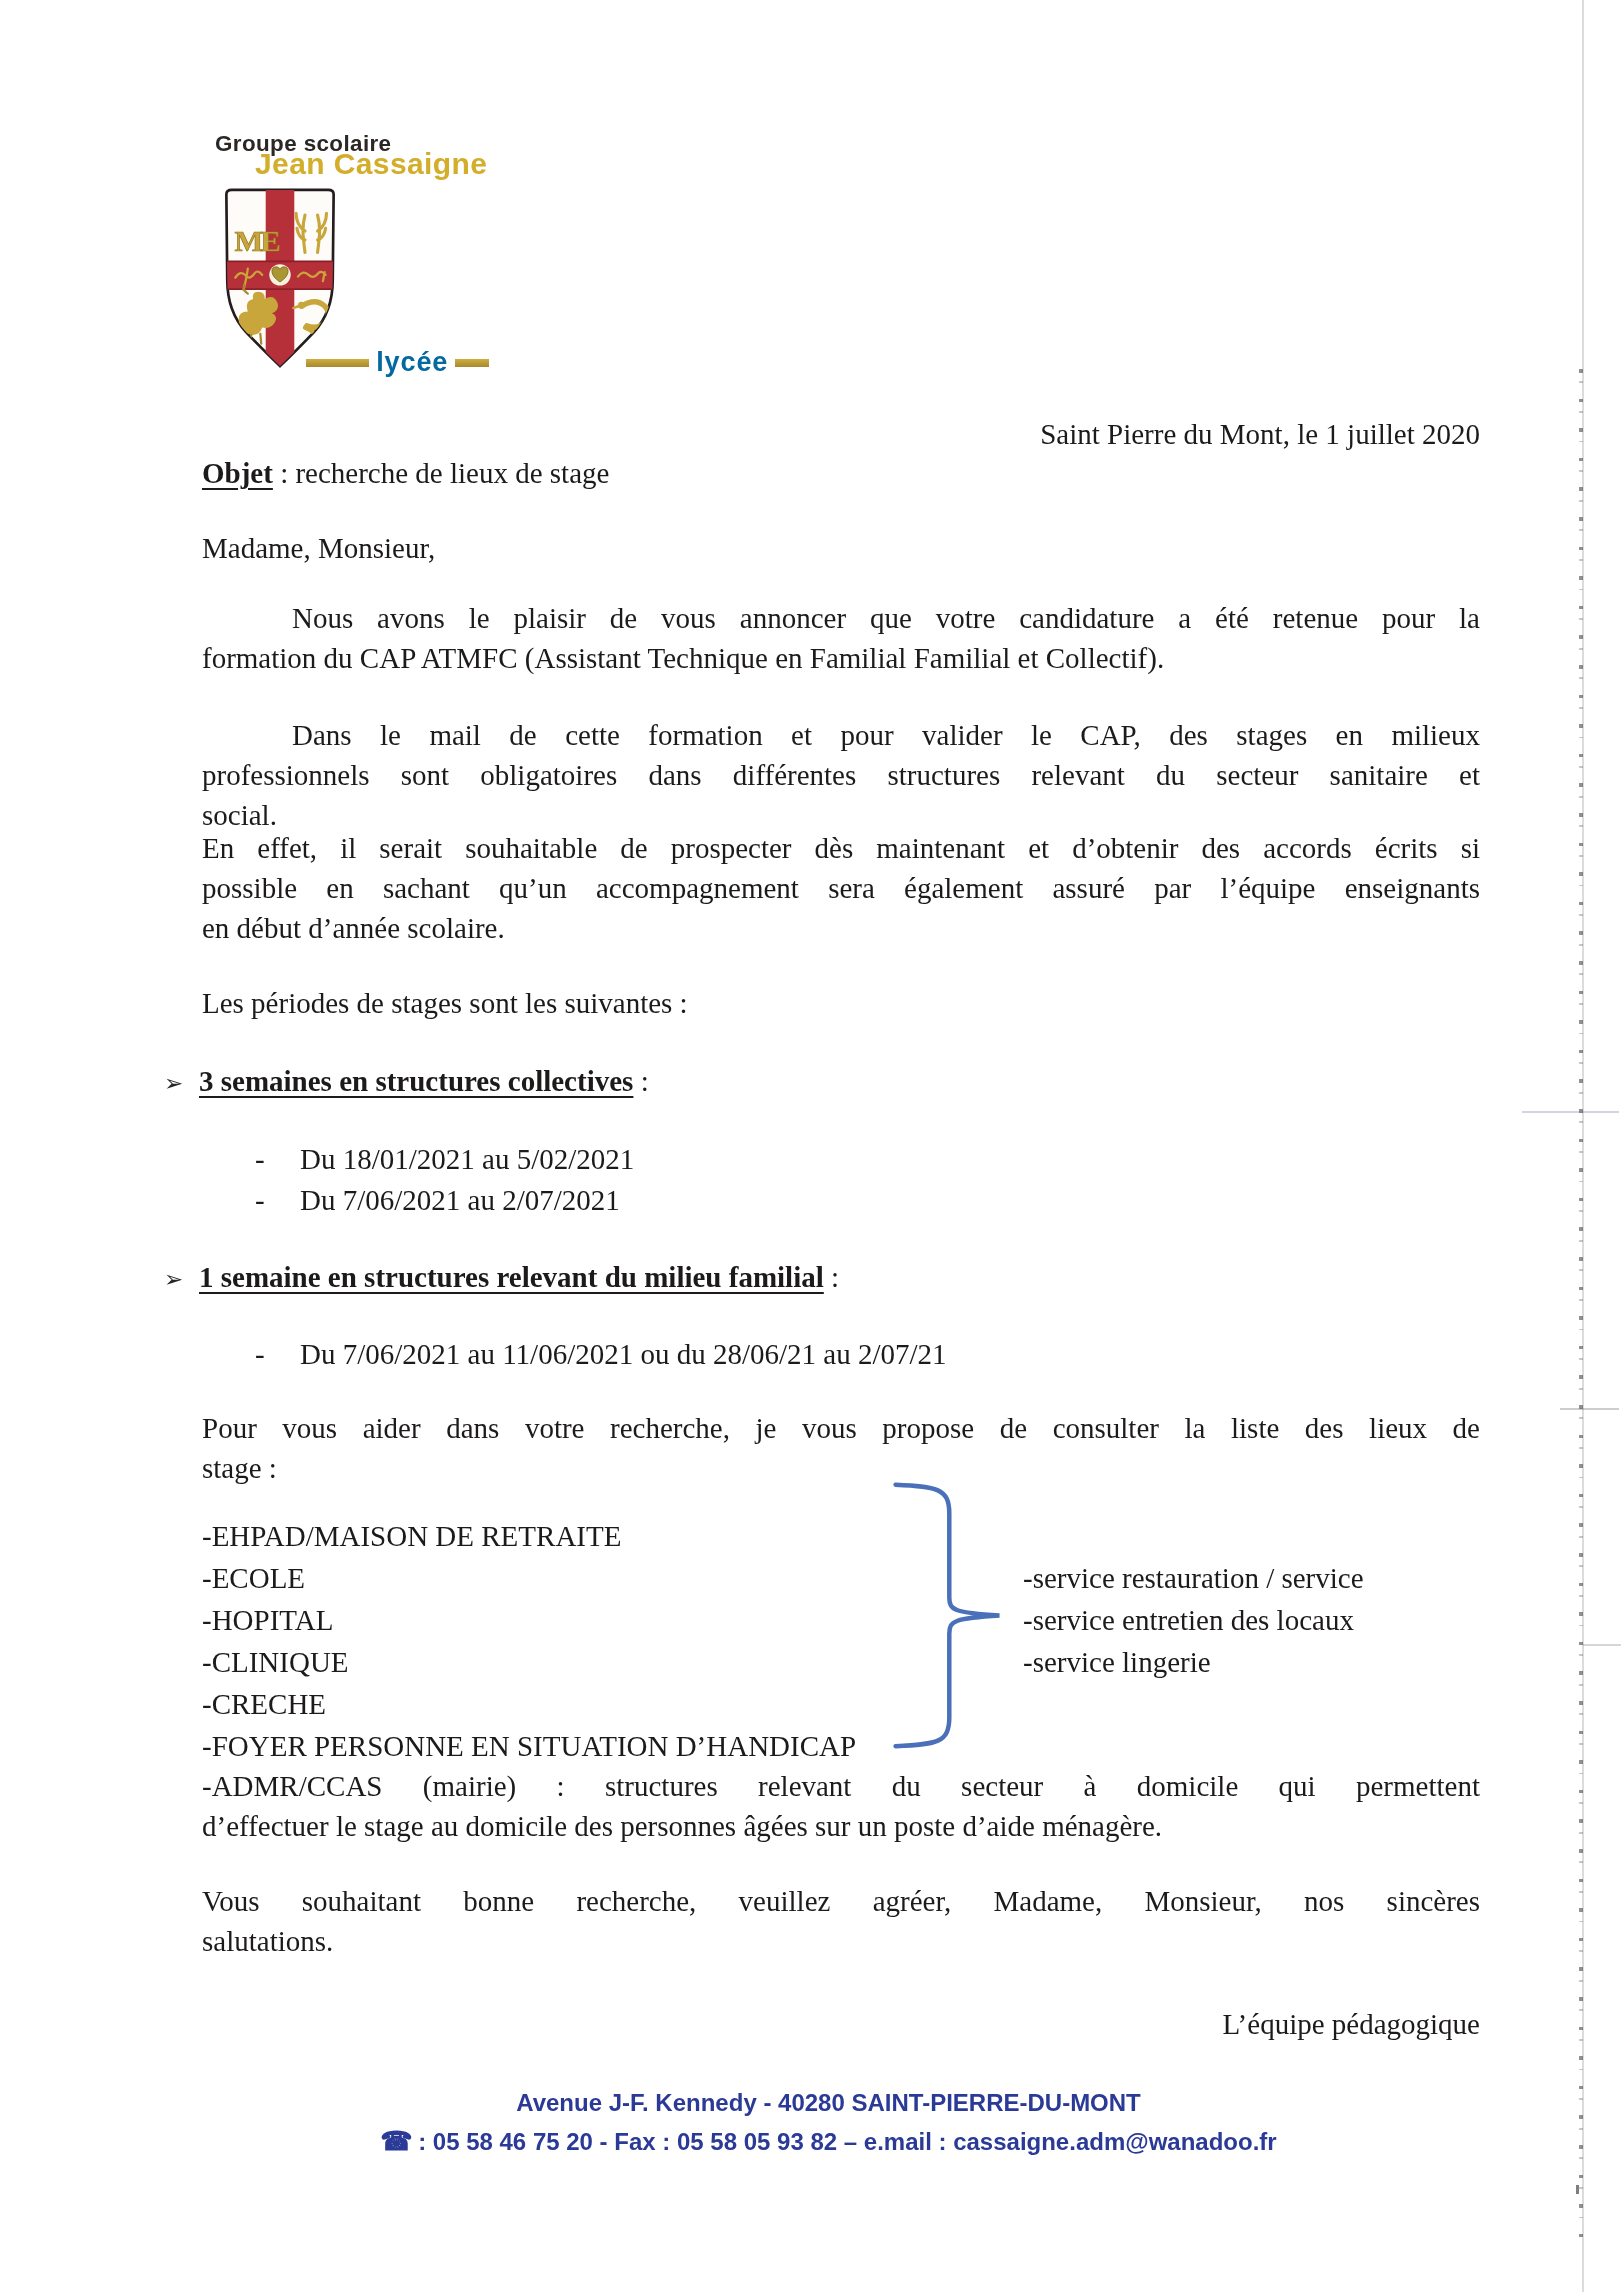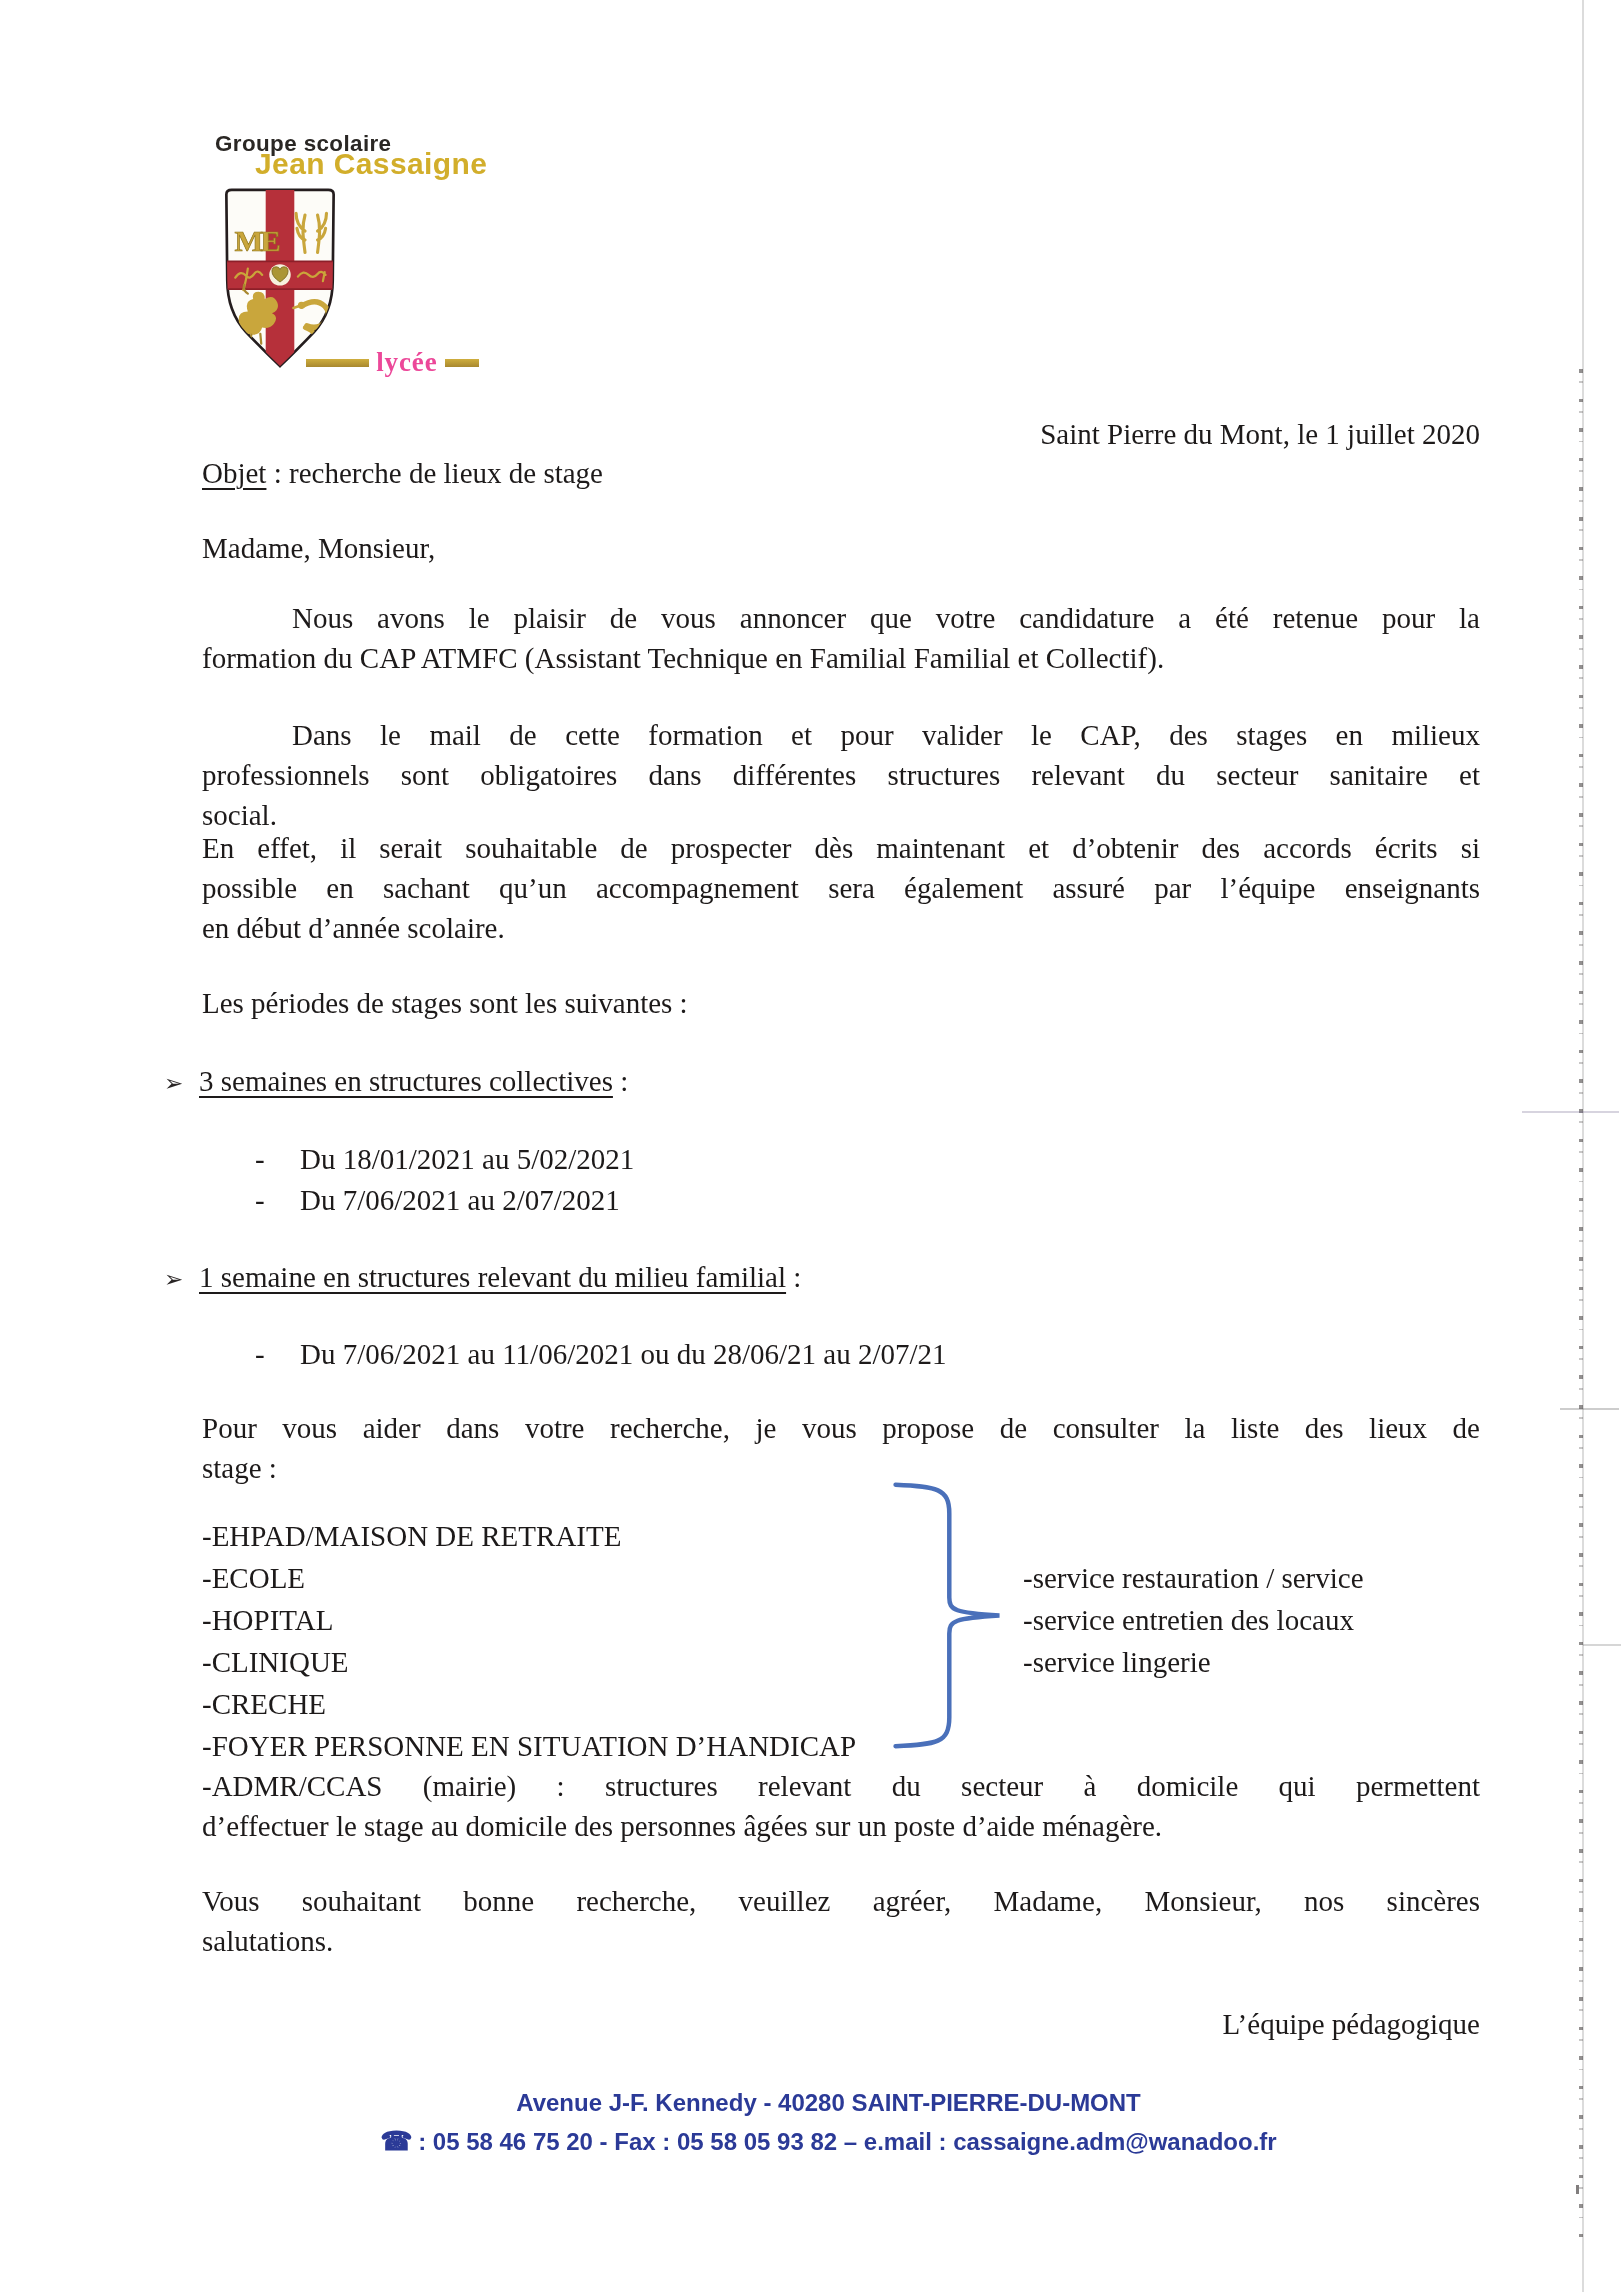--- a/index.html
+++ b/index.html
@@ -2,21 +2,21 @@
 <html style="font-size:14.3px"><head>
 <meta charset="utf-8">
 <style>
   html,body{margin:0;padding:0;background:#9a9a9a;}
   .page{position:relative;width:1621px;height:2293px;background:#ffffff;
         font-family:"Liberation Serif",serif;color:#1d1a1a;overflow:hidden;}
   .block{position:absolute;left:202px;width:1278px;font-size:29px;line-height:40px;}
   .jline{text-align:justify;text-align-last:justify;}
   .pline{text-align:left;}
   .indent{padding-left:90px;}
-  .u{text-decoration:underline;text-decoration-thickness:1.8px;text-underline-offset:5.4px;}
+  .u{text-decoration:underline;text-decoration-thickness:1.8px;text-underline-offset:5.4px;font-weight:bold;}
   .dateline{text-align:right;padding-right:32px;}
   .bullet{left:164px;width:1316px;}
   .arrow{display:inline-block;width:35px;font-size:23px;color:#2a2626;}
   .dashrow{left:255px;width:1075px;display:flex;}
   .dashcell{display:inline-block;width:45px;}
   .listblock div{line-height:42px;}
   .services{left:1023px;width:502px;}
   .sig{text-align:right;padding-right:56px;}
   .footer{position:absolute;left:18px;top:2083px;width:1621px;text-align:center;
           font-family:"Liberation Sans",sans-serif;font-weight:bold;font-size:24px;
@@ -25,22 +25,22 @@
   
   .logo-line1{position:absolute;left:215px;top:131px;font-family:"Liberation Sans",sans-serif;
               font-weight:bold;font-size:22.4px;letter-spacing:0.4px;color:#2a2724;z-index:3;}
   .logo-line2{position:absolute;left:222px;top:147px;font-family:"Liberation Sans",sans-serif;
               font-weight:bold;font-size:30px;letter-spacing:0.4px;color:#d2ae2b;z-index:2;margin-left:33px;}
   .crest{position:absolute;left:221px;top:186px;}
   .banner{position:absolute;left:306px;top:347px;display:flex;align-items:center;}
   .bar{display:inline-block;height:8px;background:linear-gradient(#cfae3e,#a8882f);}
   .bar-l{width:63px;}
   .bar-r{width:34px;margin-left:7.2px;}
-  .lycee{font-family:Liberation Serif, serif;font-weight:bold;font-size:27px;
-         color:#ec4899;margin-left:7.2px;letter-spacing:0.9px;}
+  .lycee{font-family:Liberation Sans, sans-serif;font-weight:bold;font-size:27px;
+         color:#0369a1;margin-left:7.2px;letter-spacing:0.9px;}
   .brace{position:absolute;left:890px;top:1474px;}
   
   .art-vline{position:absolute;left:1582px;top:0;width:1.8px;height:2293px;background:#dcdcdc;}
   .art-dashes{position:absolute;left:1579px;top:369px;width:3.6px;height:1876px;opacity:.65;
      background:repeating-linear-gradient(180deg,
        rgba(45,40,40,.8) 0 3.6px, transparent 3.6px 12.5px,
        rgba(45,40,40,.4) 12.5px 14.3px, transparent 14.3px 29.6px);}
   .art-dash-b{position:absolute;left:1576px;top:2185px;width:2.7px;height:9px;background:rgba(45,40,40,.6);}
   .art-h1{position:absolute;left:1522px;top:1111px;width:97px;height:1.8px;background:rgba(110,100,140,.28);}
   .art-h2{position:absolute;left:1560px;top:1408px;width:59px;height:1.8px;background:rgba(90,90,90,.3);}

